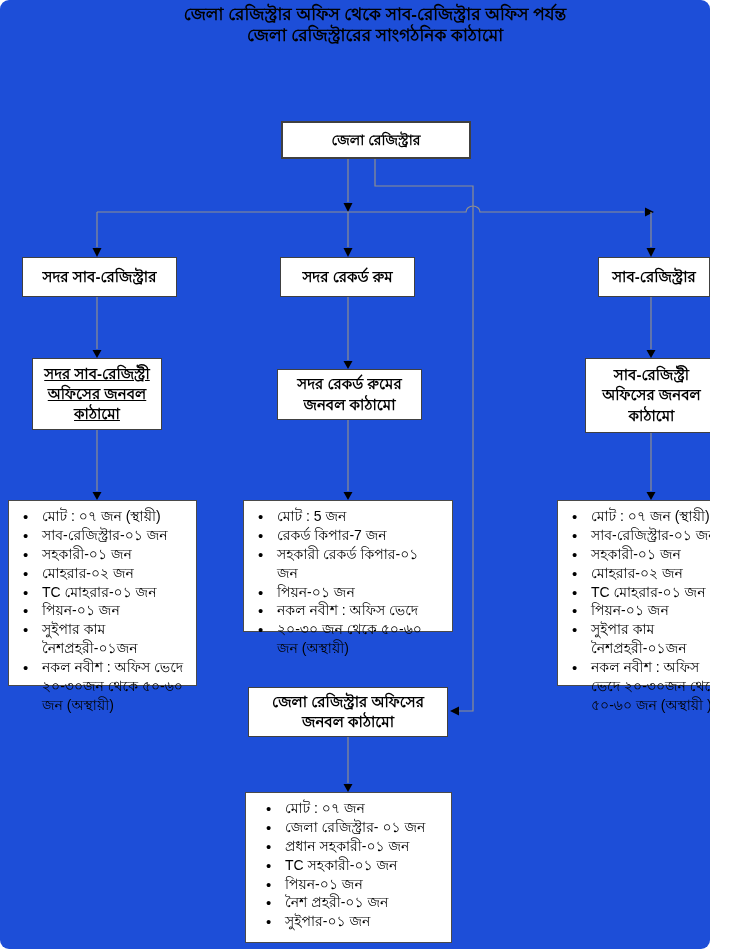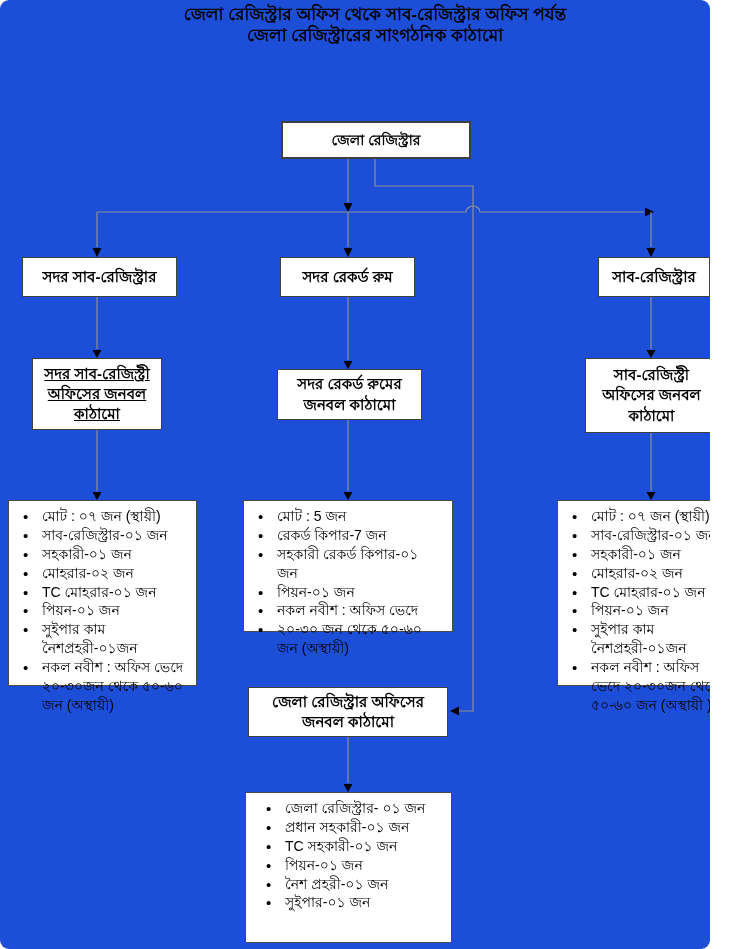--- a/index.html
+++ b/index.html
@@ -146,20 +146,21 @@
         <li>মোহরার-০২ জন</li>
         <li>TC মোহরার-০১ জন</li>
         <li>পিয়ন-০১ জন</li>
         <li>সুইপার কাম নৈশপ্রহরী-০১জন</li>
         <li>নকল নবীশ : অফিস ভেদে ২০-৩০জন থেকে ৫০-৬০ জন (অস্থায়ী )</li>
       </ul>
   </div>
 
   <div class="listbox" style="left:245px;top:792px;width:207px;height:151px;padding-left:18px;">
     <ul>
+        <li>মোট : ০৭ জন</li>
         <li>জেলা রেজিস্ট্রার- ০১ জন</li>
         <li>প্রধান সহকারী-০১ জন</li>
         <li>TC সহকারী-০১ জন</li>
         <li>পিয়ন-০১ জন</li>
         <li>নৈশ প্রহরী-০১ জন</li>
         <li>সুইপার-০১ জন</li>
       </ul>
   </div>
 
 </div>

